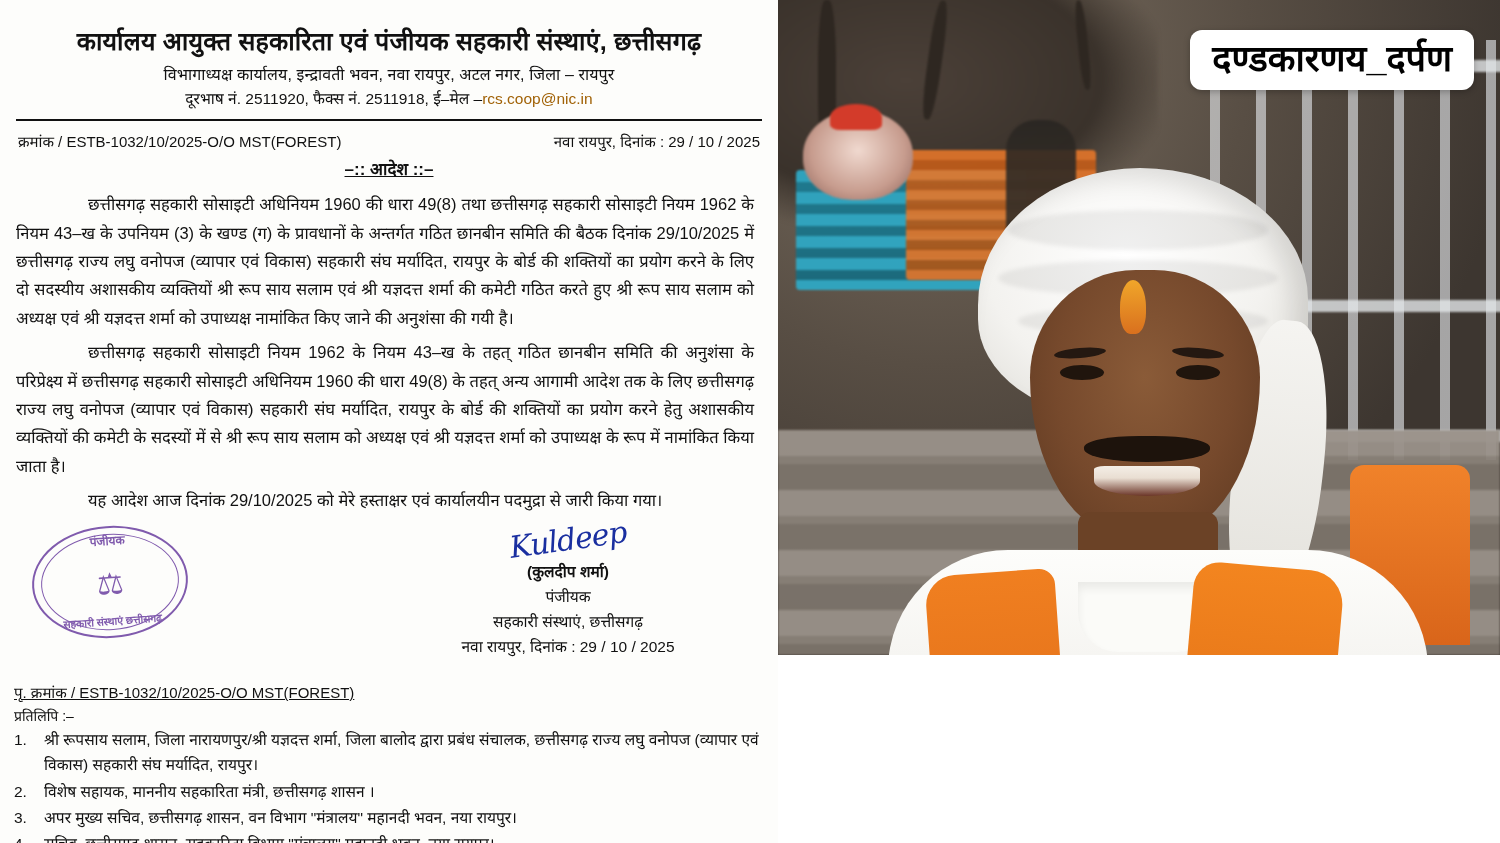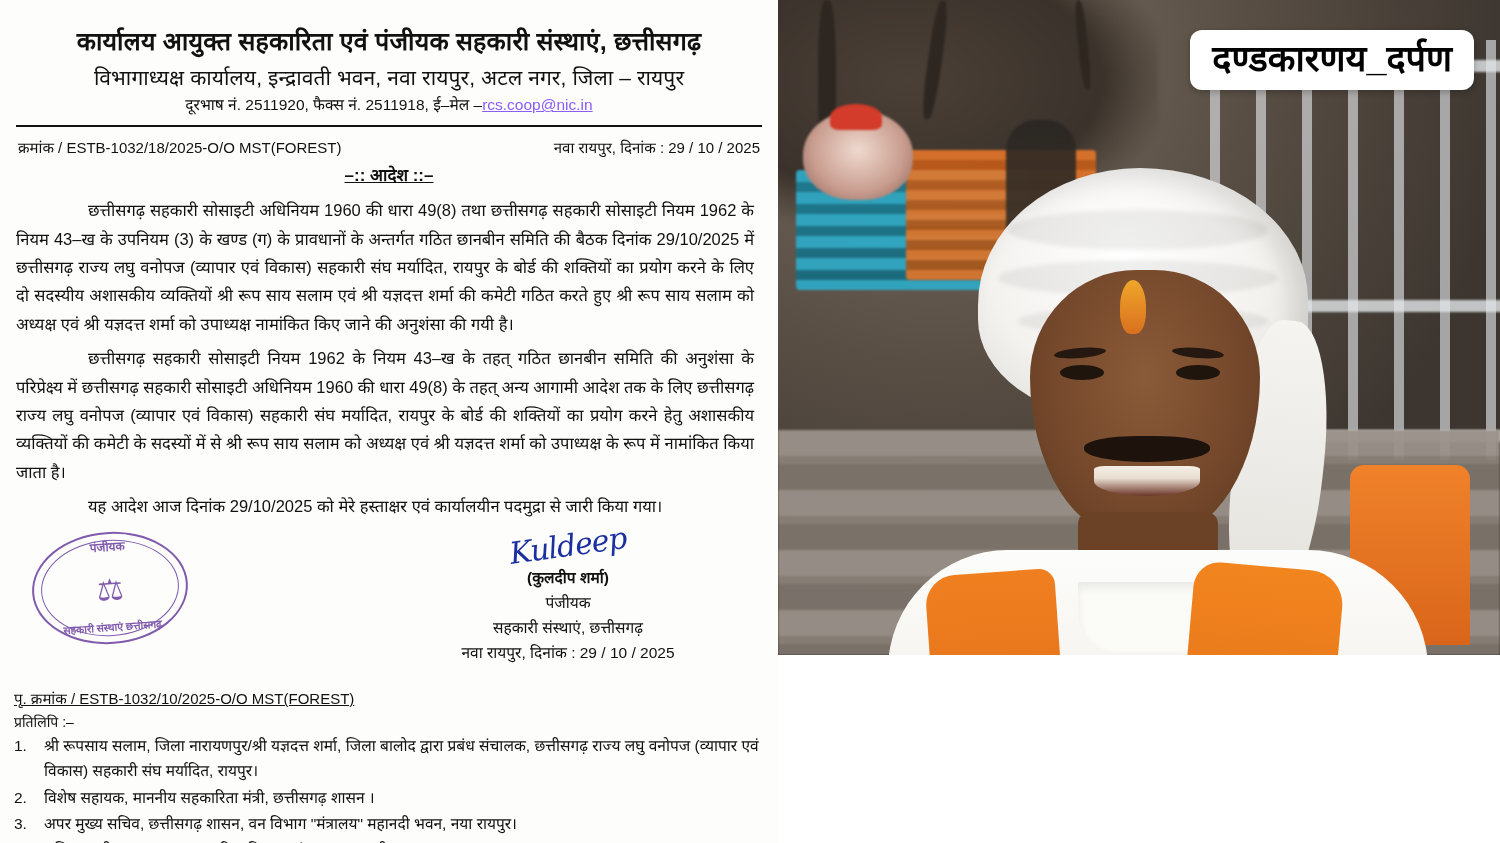--- a/index.html
+++ b/index.html
@@ -44,31 +44,30 @@
   }
   .lh-title {
     font-size: 25px;
     font-weight: 700;
     letter-spacing: 0.2px;
     line-height: 1.25;
     margin: 10px 0 2px 0;
     white-space: nowrap;
   }
   .lh-line2 {
-    font-size: 21px;
+    font-size: 16px;
     margin: 6px 0 2px 0;
     letter-spacing: 0.1px;
   }
   .lh-line3 {
     font-size: 15.5px;
     margin: 2px 0 0 0;
   }
   .lh-line3 .mail-link {
-    text-decoration: underline;
-    color: #8b5cf6;
+    color: #a16207;
   }
   .rule {
     border: none;
     border-top: 2px solid #111;
     margin: 10px 2px 10px 2px;
   }
 
   .meta-row {
     display: flex;
     justify-content: space-between;
@@ -505,21 +504,21 @@
         <div class="lh-title">कार्यालय आयुक्त सहकारिता एवं पंजीयक सहकारी संस्थाएं, छत्तीसगढ़</div>
         <div class="lh-line2">विभागाध्यक्ष कार्यालय, इन्द्रावती भवन, नवा रायपुर, अटल नगर, जिला – रायपुर</div>
         <div class="lh-line3">
           <span>दूरभाष नं. 2511920, फैक्स नं. 2511918, ई–मेल –</span><span class="mail-link">rcs.coop@nic.in</span>
         </div>
       </div>
 
       <hr class="rule">
 
       <div class="meta-row">
-        <div class="meta-left">क्रमांक / ESTB-1032/18/2025-O/O MST(FOREST)</div>
+        <div class="meta-left">क्रमांक / ESTB-1032/10/2025-O/O MST(FOREST)</div>
         <div class="meta-right">नवा रायपुर, दिनांक : 29 / 10 / 2025</div>
       </div>
 
       <div class="order-heading">
         <span class="u">–:: आदेश ::–</span>
       </div>
 
       <p class="para">छत्तीसगढ़ सहकारी सोसाइटी अधिनियम 1960 की धारा 49(8) तथा छत्तीसगढ़ सहकारी सोसाइटी नियम 1962 के नियम 43–ख के उपनियम (3) के खण्ड (ग) के प्रावधानों के अन्तर्गत गठित छानबीन समिति की बैठक दिनांक 29/10/2025 में छत्तीसगढ़ राज्य लघु वनोपज (व्यापार एवं विकास) सहकारी संघ मर्यादित, रायपुर के बोर्ड की शक्तियों का प्रयोग करने के लिए दो सदस्यीय अशासकीय व्यक्तियों श्री रूप साय सलाम एवं श्री यज्ञदत्त शर्मा की कमेटी गठित करते हुए श्री रूप साय सलाम को अध्यक्ष एवं श्री यज्ञदत्त शर्मा को उपाध्यक्ष नामांकित किए जाने की अनुशंसा की गयी है।</p>
       <p class="para">छत्तीसगढ़ सहकारी सोसाइटी नियम 1962 के नियम 43–ख के तहत् गठित छानबीन समिति की अनुशंसा के परिप्रेक्ष्य में छत्तीसगढ़ सहकारी सोसाइटी अधिनियम 1960 की धारा 49(8) के तहत् अन्य आगामी आदेश तक के लिए छत्तीसगढ़ राज्य लघु वनोपज (व्यापार एवं विकास) सहकारी संघ मर्यादित, रायपुर के बोर्ड की शक्तियों का प्रयोग करने हेतु अशासकीय व्यक्तियों की कमेटी के सदस्यों में से श्री रूप साय सलाम को अध्यक्ष एवं श्री यज्ञदत्त शर्मा को उपाध्यक्ष के रूप में नामांकित किया जाता है।</p>
       <p class="para last">यह आदेश आज दिनांक 29/10/2025 को मेरे हस्ताक्षर एवं कार्यालयीन पदमुद्रा से जारी किया गया।</p>

